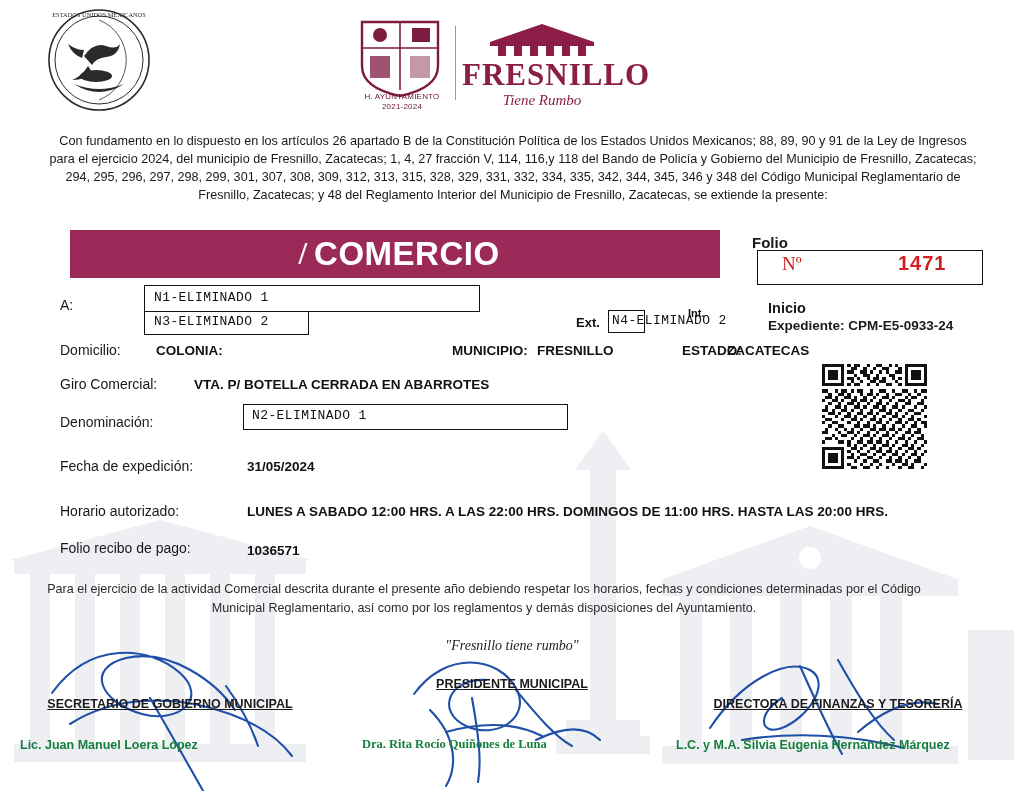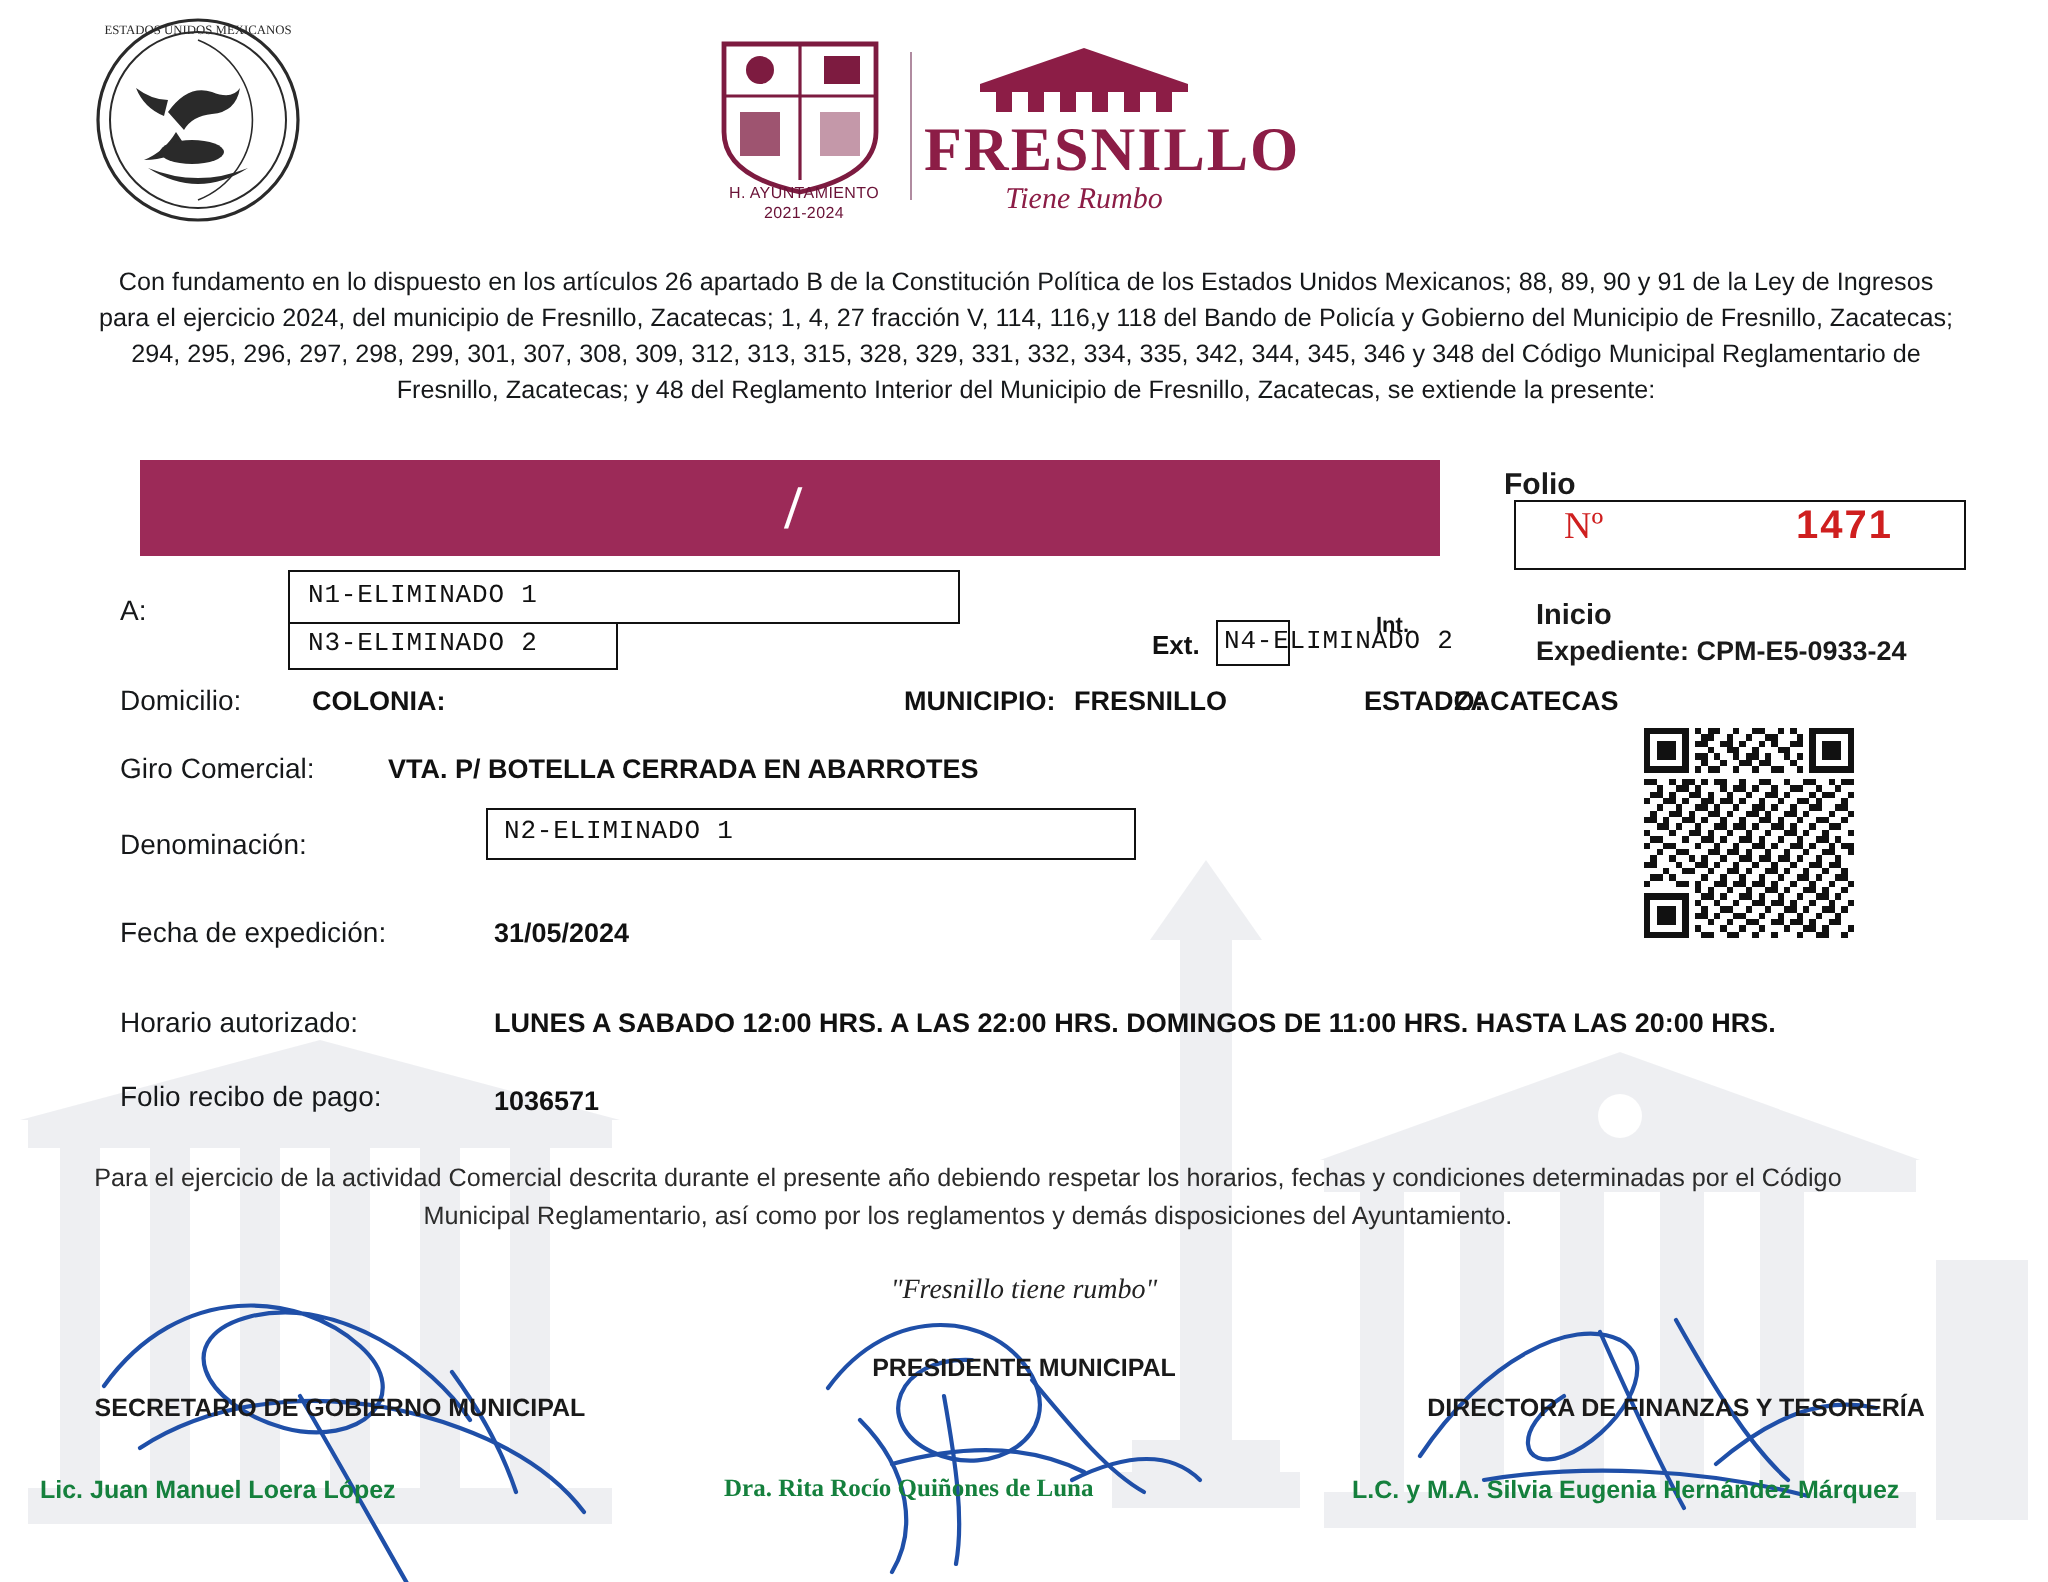--- a/index.html
+++ b/index.html
@@ -236,20 +236,21 @@
     color: #222;
   }
 
   
   .sig-title {
     position: absolute;
     font-size: 12.5px;
     font-weight: bold;
     color: #1a1a1a;
     text-align: center;
+    text-decoration: underline;
   }
   .sig-name {
     position: absolute;
     font-size: 12.5px;
     font-weight: bold;
     color: #15803d;
     text-align: left;
   }
   .sig-name.script {
     font-family: "Liberation Serif", serif;
@@ -349,20 +350,21 @@
     <div class="fresnillo-word">FRESNILLO</div>
     <div class="fresnillo-tag">Tiene Rumbo</div>
   </div>
 
 </div>
 
 <div class="legal">Con fundamento en lo dispuesto en los artículos 26 apartado B de la Constitución Política de los Estados Unidos Mexicanos; 88, 89, 90 y 91 de la Ley de Ingresos para el ejercicio 2024, del municipio de Fresnillo, Zacatecas; 1, 4, 27 fracción V, 114, 116,y 118 del Bando de Policía y Gobierno del Municipio de Fresnillo, Zacatecas; 294, 295, 296, 297, 298, 299, 301, 307, 308, 309, 312, 313, 315, 328, 329, 331, 332, 334, 335, 342, 344, 345, 346 y 348 del Código Municipal Reglamentario de Fresnillo, Zacatecas; y 48 del Reglamento Interior del Municipio de Fresnillo, Zacatecas, se extiende la presente:</div>
 
 <div class="title-band">
   <span class="title-slash">/</span>
+  <span class="title-type">COMERCIO</span>
 </div>
 
 <div class="folio-label">Folio</div>
 <div class="folio-box"></div>
 <div class="folio-no">Nº</div>
 <div class="folio-num">1471</div>
 <div class="inicio-label">Inicio</div>
 <div class="expediente">Expediente: CPM-E5-0933-24</div>
 
 <div class="lbl" style="left:60px; top:297px;">A:</div>

